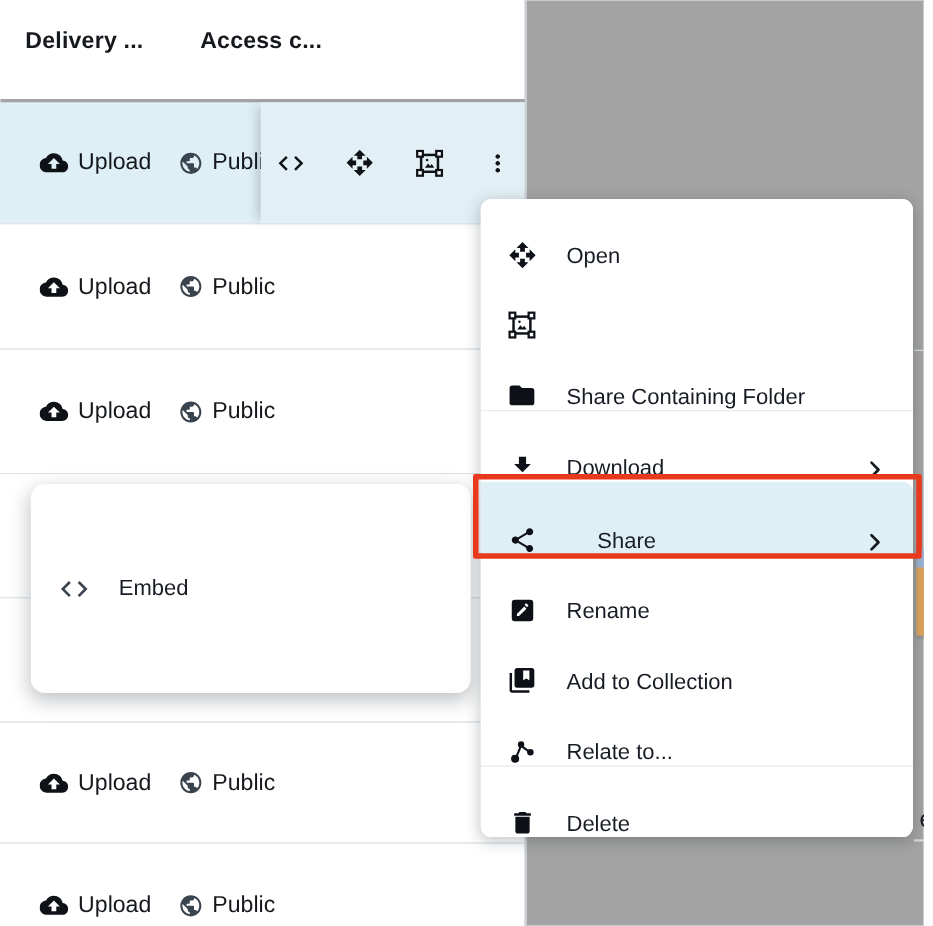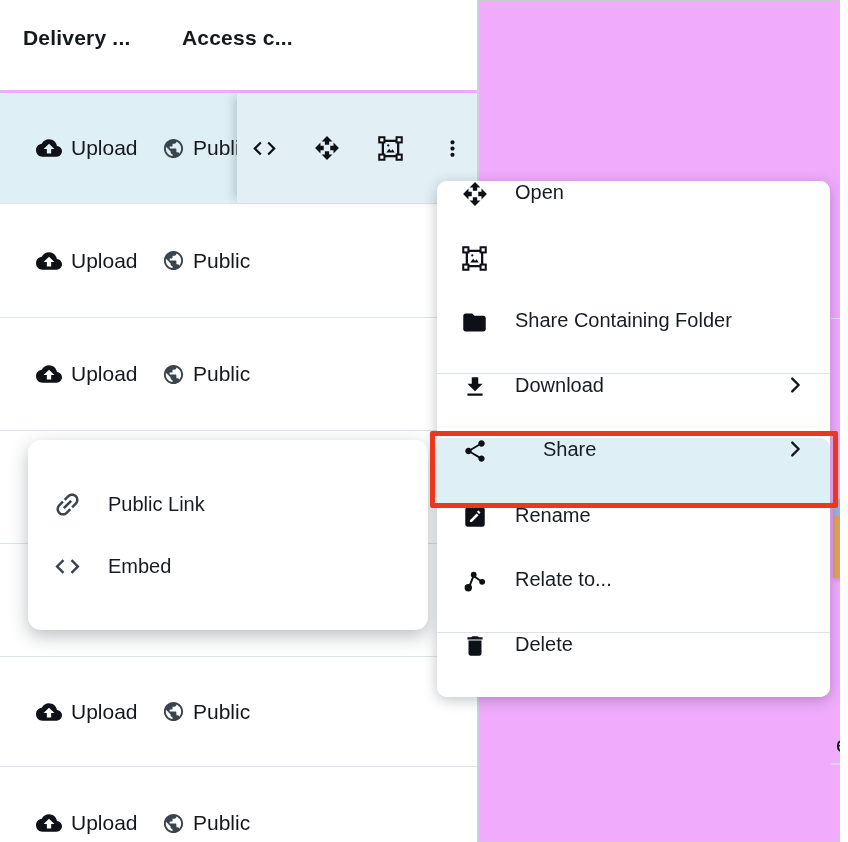--- a/index.html
+++ b/index.html
@@ -1,20 +1,20 @@
 <!DOCTYPE html>
 <html><head>
 <meta charset="utf-8">
 <style>
   * { margin:0; padding:0; box-sizing:border-box; }
   html,body { background:#fff; }
   body { font-family:"Liberation Sans", sans-serif; }
   .screen {
     position:relative; width:840px; height:842px; overflow:hidden;
-    background:#f0abfc; box-shadow: inset 0 0 0 1px #c6cbd0;
+    background:#a3a3a3; box-shadow: inset 0 0 0 1px #c6cbd0;
   }
   
   .thead { position:absolute; left:0; top:0; width:477px; height:90px; background:#fff; }
   .th { position:absolute; top:26px; font-size:21px; font-weight:700; color:#15181c; letter-spacing:.2px; white-space:nowrap; }
   .th.c1 { left:23px; }
   .th.c2 { left:182px; }
   .trow {
     position:absolute; left:0; width:477px; height:113px;
     display:flex; align-items:center; background:#fff; border-top:1px solid #dfe4e9;
   }
@@ -40,21 +40,21 @@
   .thumb-sliver .sky { height:17px; background:#9db4d6; }
   .thumb-sliver .body { height:62px; background:#dfa35c; }
   .frag-text { position:absolute; left:836px; top:732px; font-size:22px; color:#15181c; z-index:2; }
   
   .menu {
     position:absolute; left:437px; top:181px; width:393px; z-index:5;
     background:#fff; border-radius:10px; box-shadow:0 3px 14px rgba(30,40,50,.28);
     display:flex; flex-direction:column; overflow:hidden;
   }
   .mi {
-    height:64px; display:flex; align-items:flex-start; padding-left:24px; cursor:pointer;
+    height:64px; display:flex; align-items:flex-end; padding-left:24px; cursor:pointer;
     font-size:20px; color:#171c24; background:#fff;
   }
   .mi .icon { width:27px; justify-content:center; color:#0d1117; }
   .mi .lbl { margin-left:27px; white-space:nowrap; }
   .mi .chev { margin-left:auto; margin-right:22px; color:#14181d; }
   .mi.active { background:#deeff5; height:66px; border-radius:0 10px 0 0;gap:28px; }
   .mdiv { height:1px; background:#dde2e7; }
   
   .submenu {
     position:absolute; left:28px; top:440px; width:400px; height:190px; z-index:5;
@@ -302,28 +302,20 @@
   <div class="seg" style="left:831px; top:763px; width:17px; height:2px; background:#d6dbe0;"></div>
   <div class="thumb-sliver">
     <div class="sky"></div>
     <div class="body"></div>
   </div>
   <div class="frag-text">e</div>
 
   <div class="submenu">
     <div class="smi">
       <span class="icon">
-          <svg width="31" height="31" viewBox="0 0 24 24" fill="currentColor">
-            <use href="#i-link"></use>
-          </svg>
-        </span>
-      <span class="lbl">Public Link</span>
-    </div>
-    <div class="smi">
-      <span class="icon">
           <svg width="29" height="29" viewBox="0 0 24 24" fill="currentColor">
             <use href="#i-code"></use>
           </svg>
         </span>
       <span class="lbl">Embed</span>
     </div>
   </div>
 
   <div class="menu">
     <div class="mi">
@@ -379,20 +371,28 @@
     <div class="mi">
       <span class="icon">
           <svg width="26" height="26" viewBox="0 0 24 24" fill="currentColor">
             <use href="#i-rename"></use>
           </svg>
         </span>
       <span class="lbl">Rename</span>
     </div>
     <div class="mi">
       <span class="icon">
+          <svg width="27" height="27" viewBox="0 0 24 24" fill="currentColor">
+            <use href="#i-collection"></use>
+          </svg>
+        </span>
+      <span class="lbl">Add to Collection</span>
+    </div>
+    <div class="mi">
+      <span class="icon">
           <svg width="26" height="26" viewBox="0 0 24 24" fill="currentColor">
             <use href="#i-relate"></use>
           </svg>
         </span>
       <span class="lbl">Relate to...</span>
     </div>
     <div class="mdiv"></div>
     <div class="mi">
       <span class="icon">
           <svg width="26" height="26" viewBox="0 0 24 24" fill="currentColor">

